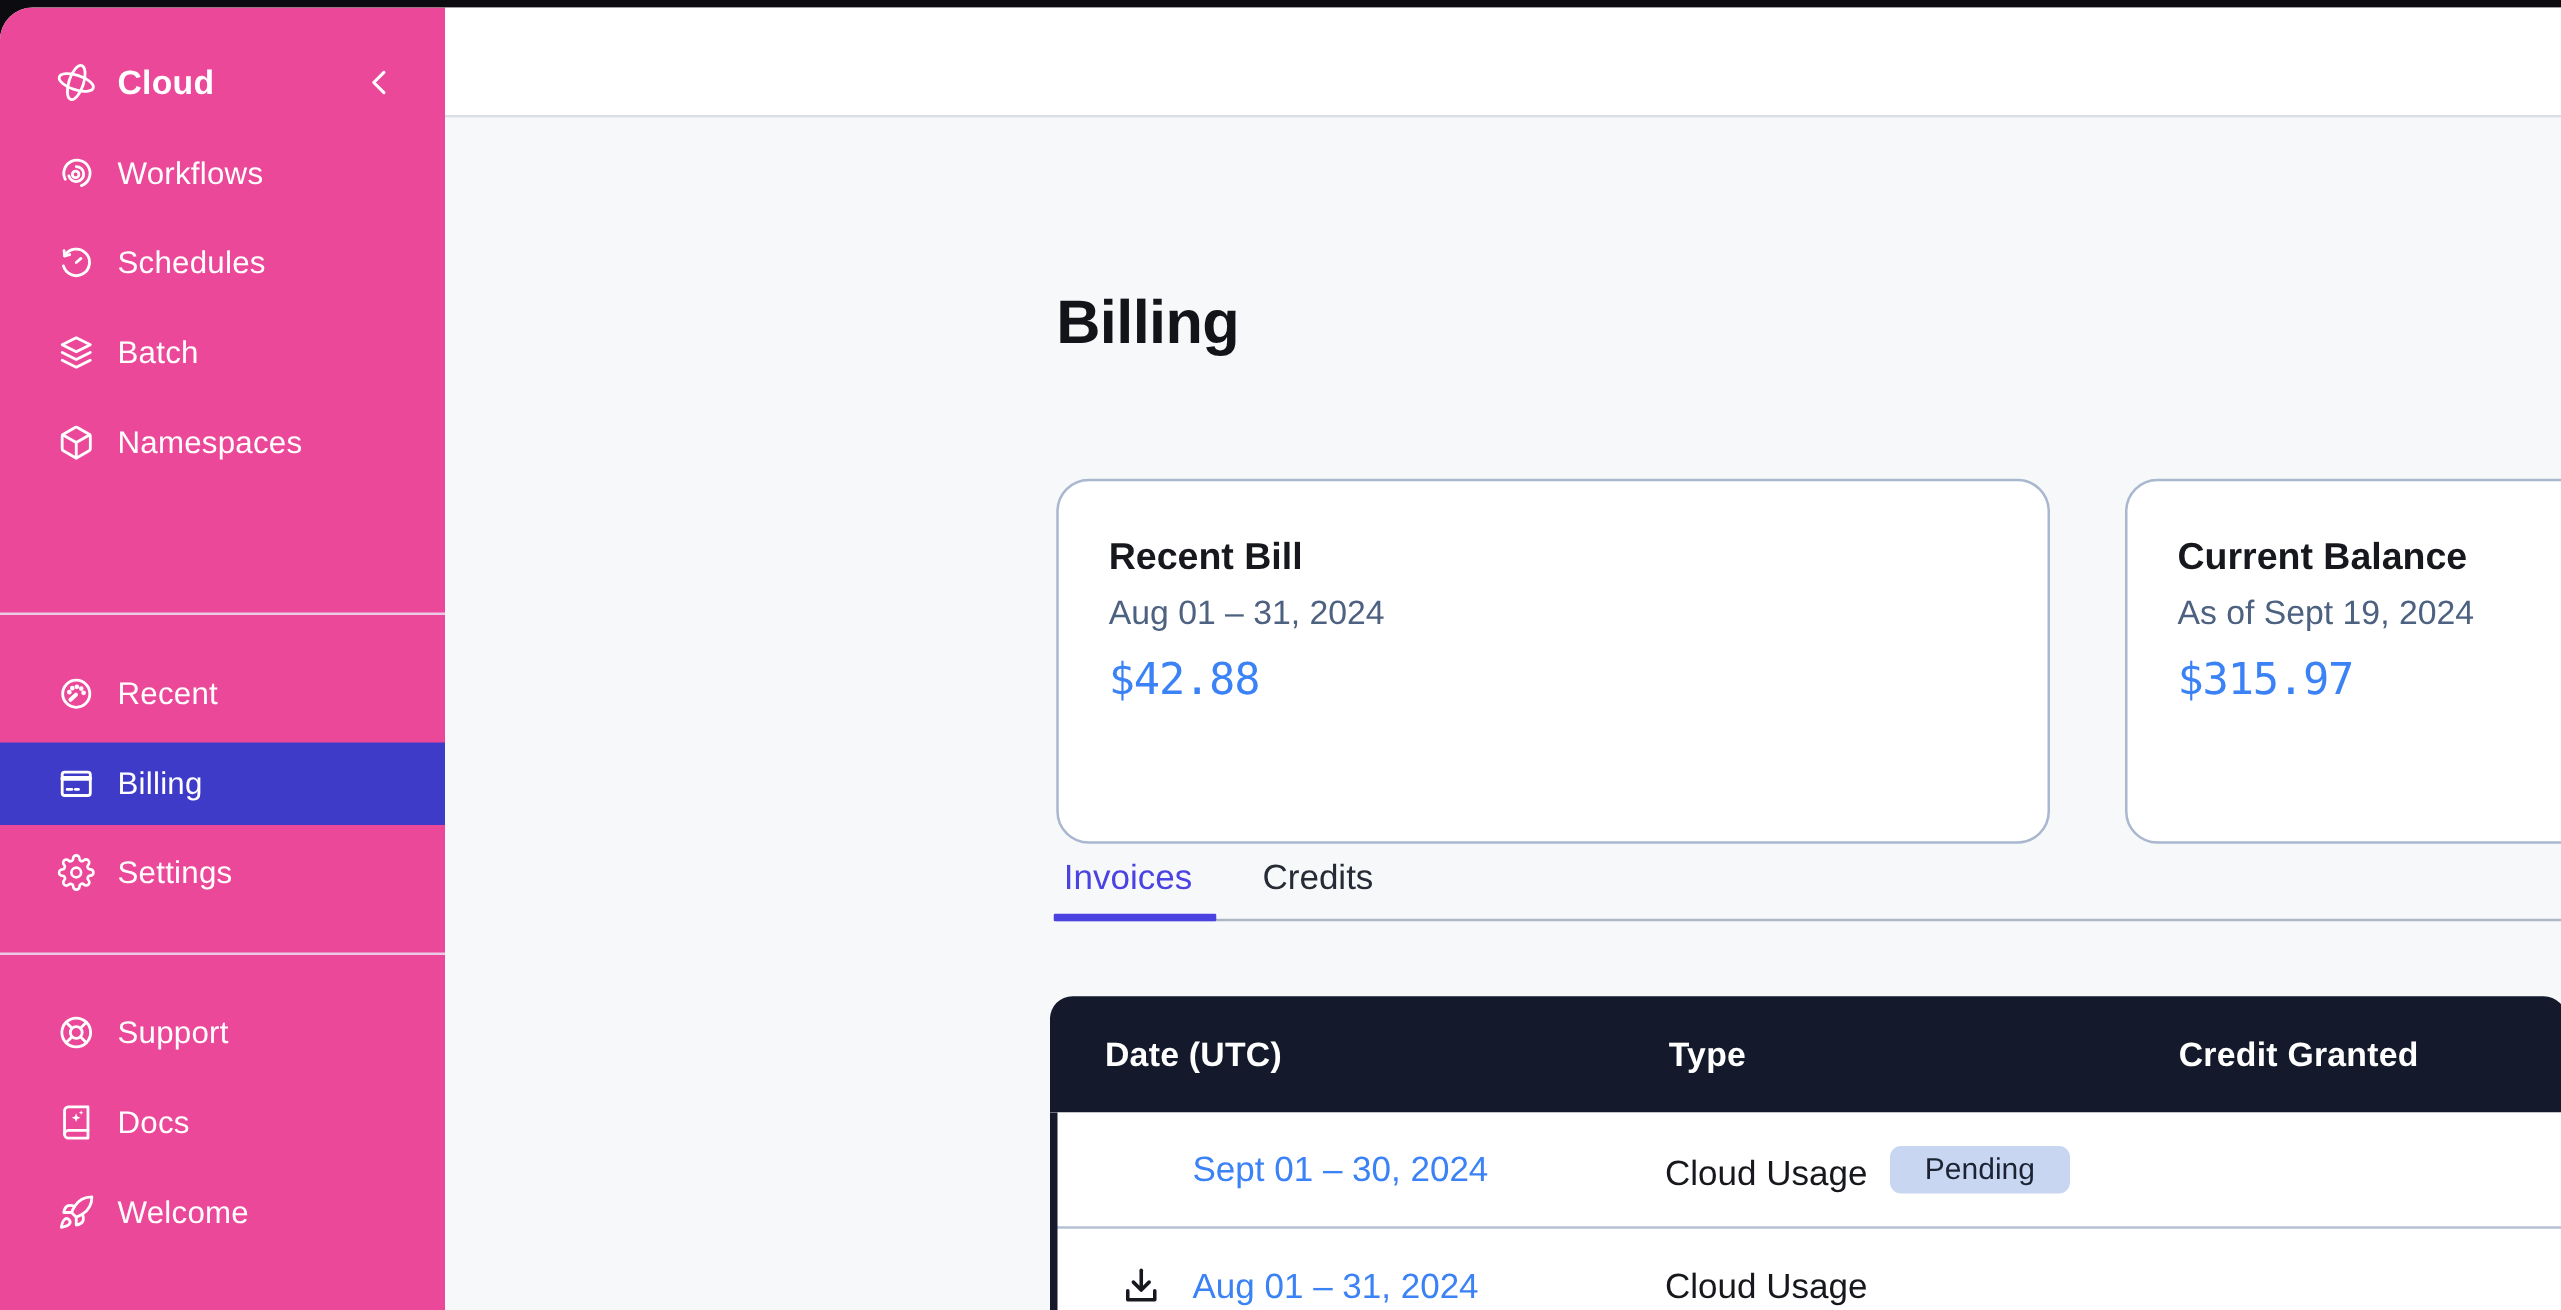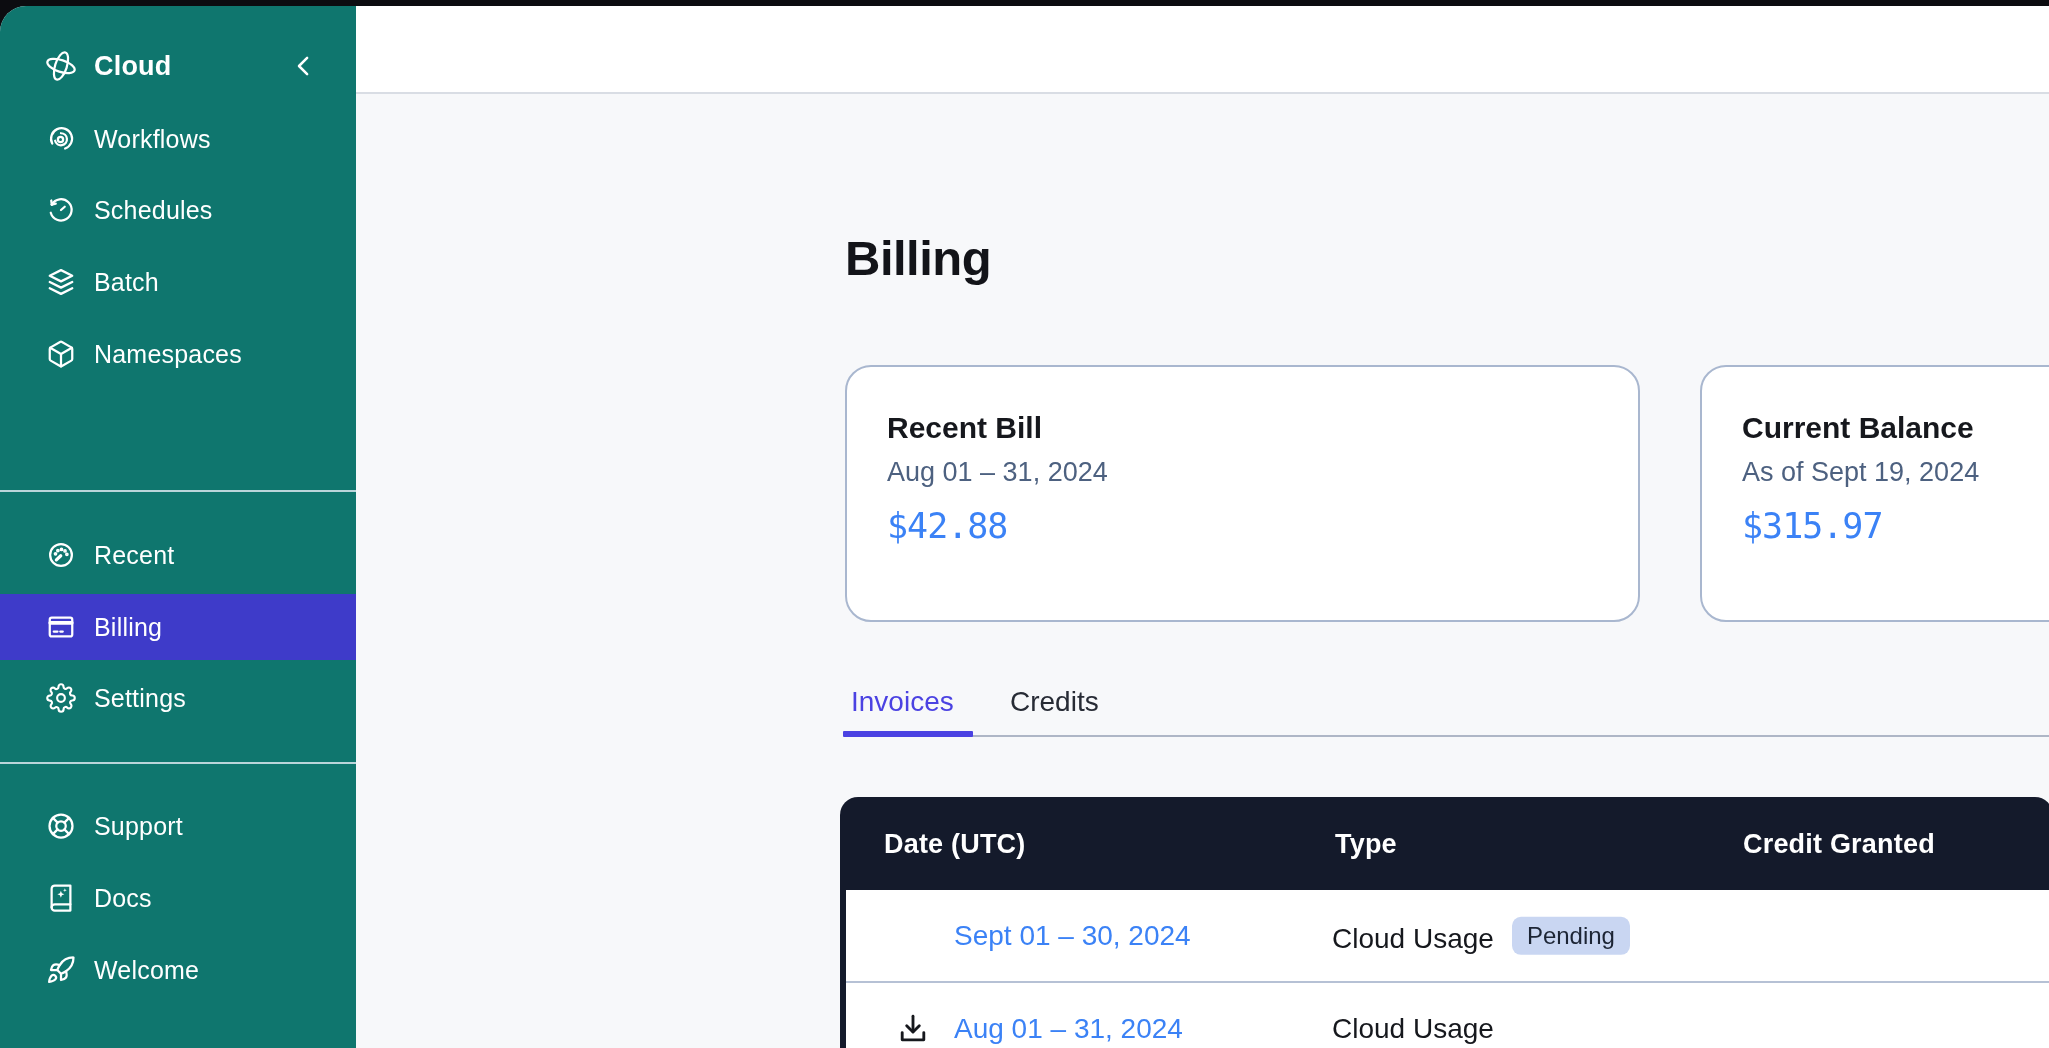--- a/index.html
+++ b/index.html
@@ -10,21 +10,21 @@
     -webkit-font-smoothing:antialiased;
   }
   .window{
     position:absolute;top:6px;left:0;right:0;bottom:0;
     background:#f7f8fa;border-top-left-radius:26px;overflow:hidden;
   }
 
   
   .sidebar{
     position:absolute;top:0;left:0;bottom:0;width:356px;
-    background:#0f766e;color:#fff;text-align:right;
+    background:#ec4899;color:#fff;text-align:right;
   }
   .brand-row{position:absolute;top:28px;left:0;right:0;height:64px;display:flex;align-items:center;padding-left:42px;box-sizing:border-box}
   .brand-icon{width:38px;height:38px;display:flex;align-items:center;justify-content:center;color:#fff}
   .brand-label{margin-left:14px;font-size:27px;font-weight:700;letter-spacing:.2px}
   .collapse-btn{position:absolute;left:282px;top:38px;width:44px;height:44px;display:flex;align-items:center;justify-content:center;color:#fff;cursor:pointer;background:none;border:none;padding:0}
   .nav-item{
     position:absolute;left:0;width:100%;height:66px;
     display:flex;align-items:center;padding-left:44px;box-sizing:border-box;cursor:pointer;
   }
   .nav-item.selected{background:#3e3bc9}
@@ -39,21 +39,21 @@
   }
 
   
   .content{position:absolute;left:356px;top:88px;right:0;bottom:0}
   .page-title{
     position:absolute;left:489px;top:136px;margin:0;
     font-size:49px;font-weight:600;color:#131419;letter-spacing:-.5px;
   }
 
   .summary-card{
-    position:absolute;top:271px;height:257px;width:795px;box-sizing:border-box;
+    position:absolute;top:289px;height:292px;width:795px;box-sizing:border-box;
     background:#fff;border:2px solid #a9b7cf;border-radius:26px;
     padding:44px 40px;
   }
   .card-recent{left:489px}
   .card-balance{left:1344px}
   .card-title{font-size:30px;font-weight:600;color:#16181d}
   .card-subtitle{margin-top:12px;font-size:27px;color:#4d6180}
   .card-amount{margin-top:18px;font-size:35px;color:#3b82f6;font-family:"DejaVu Sans Mono",monospace;letter-spacing:-1px}
 
   
@@ -73,21 +73,21 @@
   .th-date{left:44px}.th-type{left:495px}.th-credit{left:903px}
   .table-body{position:relative;background:#fff}
   .table-body::before{content:"";position:absolute;left:0;top:0;bottom:0;width:6px;background:#141a2b;z-index:2}
   .trow{position:relative;height:91px}
   .trow + .trow{border-top:2px solid #b6c1d5}
   .cell-icon{position:absolute;left:54px;top:50%;transform:translateY(-50%);width:38px;height:38px;display:flex;align-items:center;justify-content:center;color:#16181d;cursor:pointer;background:none;border:none;padding:0}
   .cell-date{position:absolute;left:114px;top:50%;transform:translateY(-50%);font-size:28px;color:#3b82f6}
   .cell-type{position:absolute;left:492px;top:50%;transform:translateY(-50%);display:flex;align-items:flex-end;gap:18px;font-size:28px;color:#16181d}
   .badge{
     background:#c9d6f2;color:#1c2434;font-size:24px;font-weight:500;
-    padding:6px 15px;border-radius:9px;line-height:1.1;
+    padding:6px 28px;border-radius:9px;line-height:1.1;
   }
   svg{display:block}
 </style>
 </head>
 <body>
 
 <div class="window">
 
   <nav class="sidebar">
 

